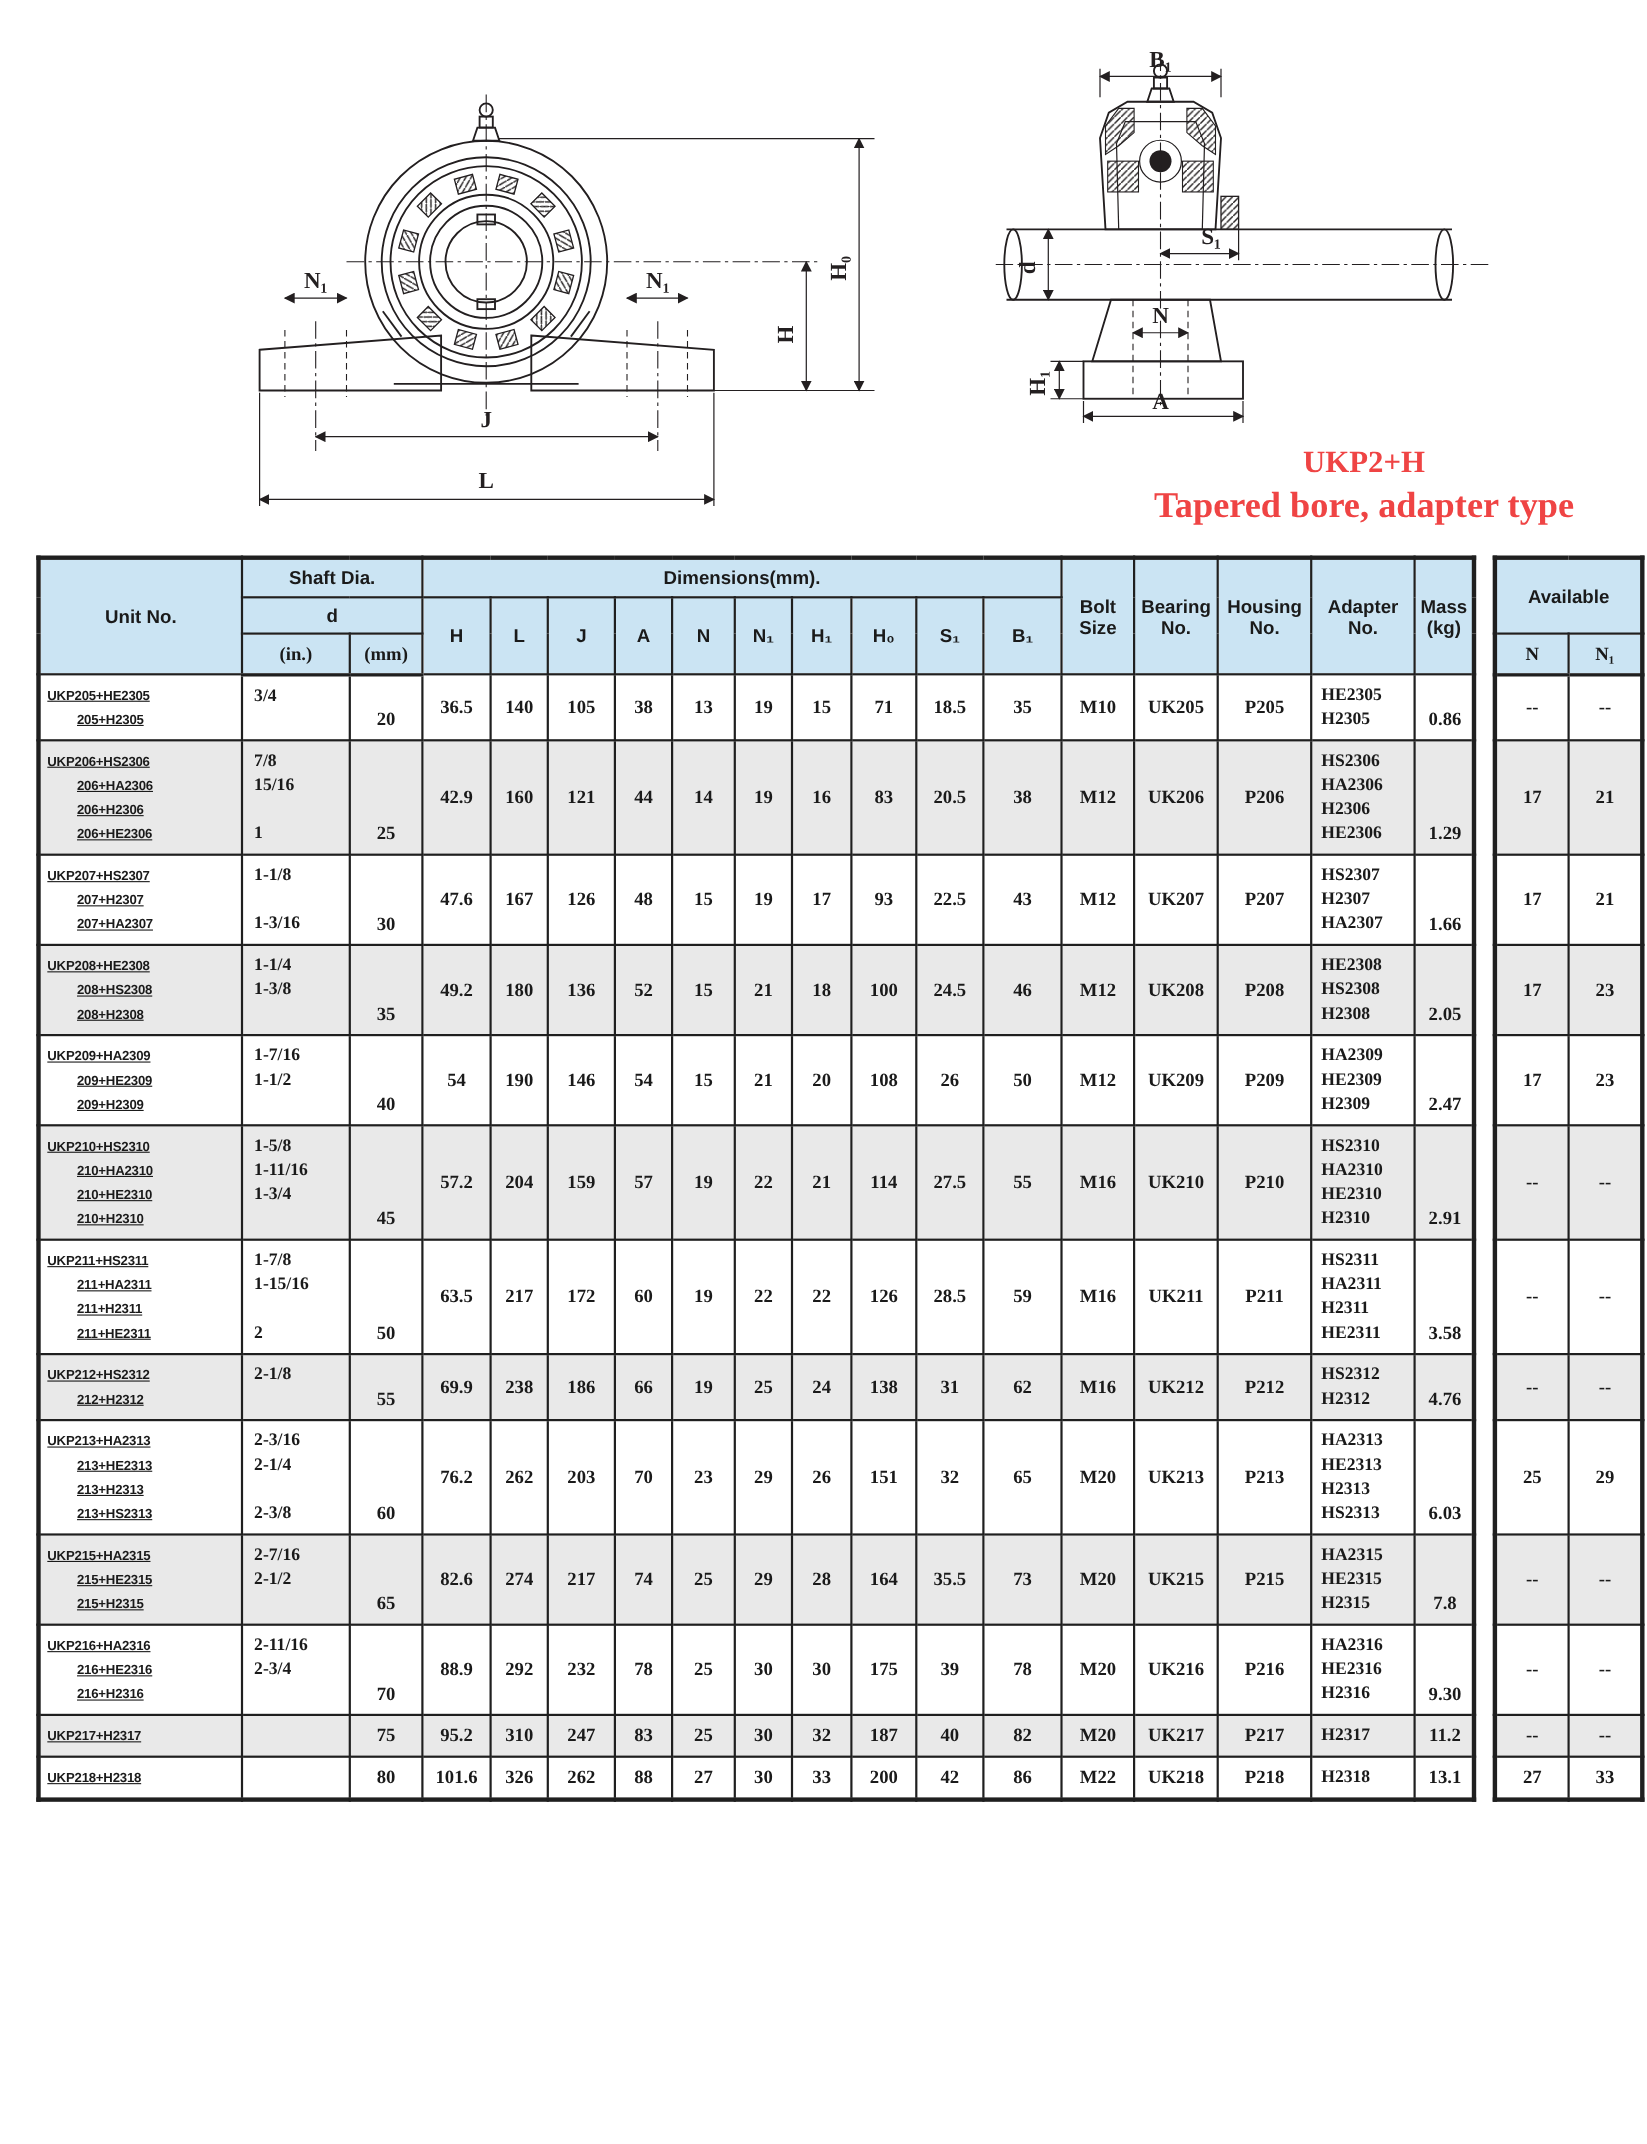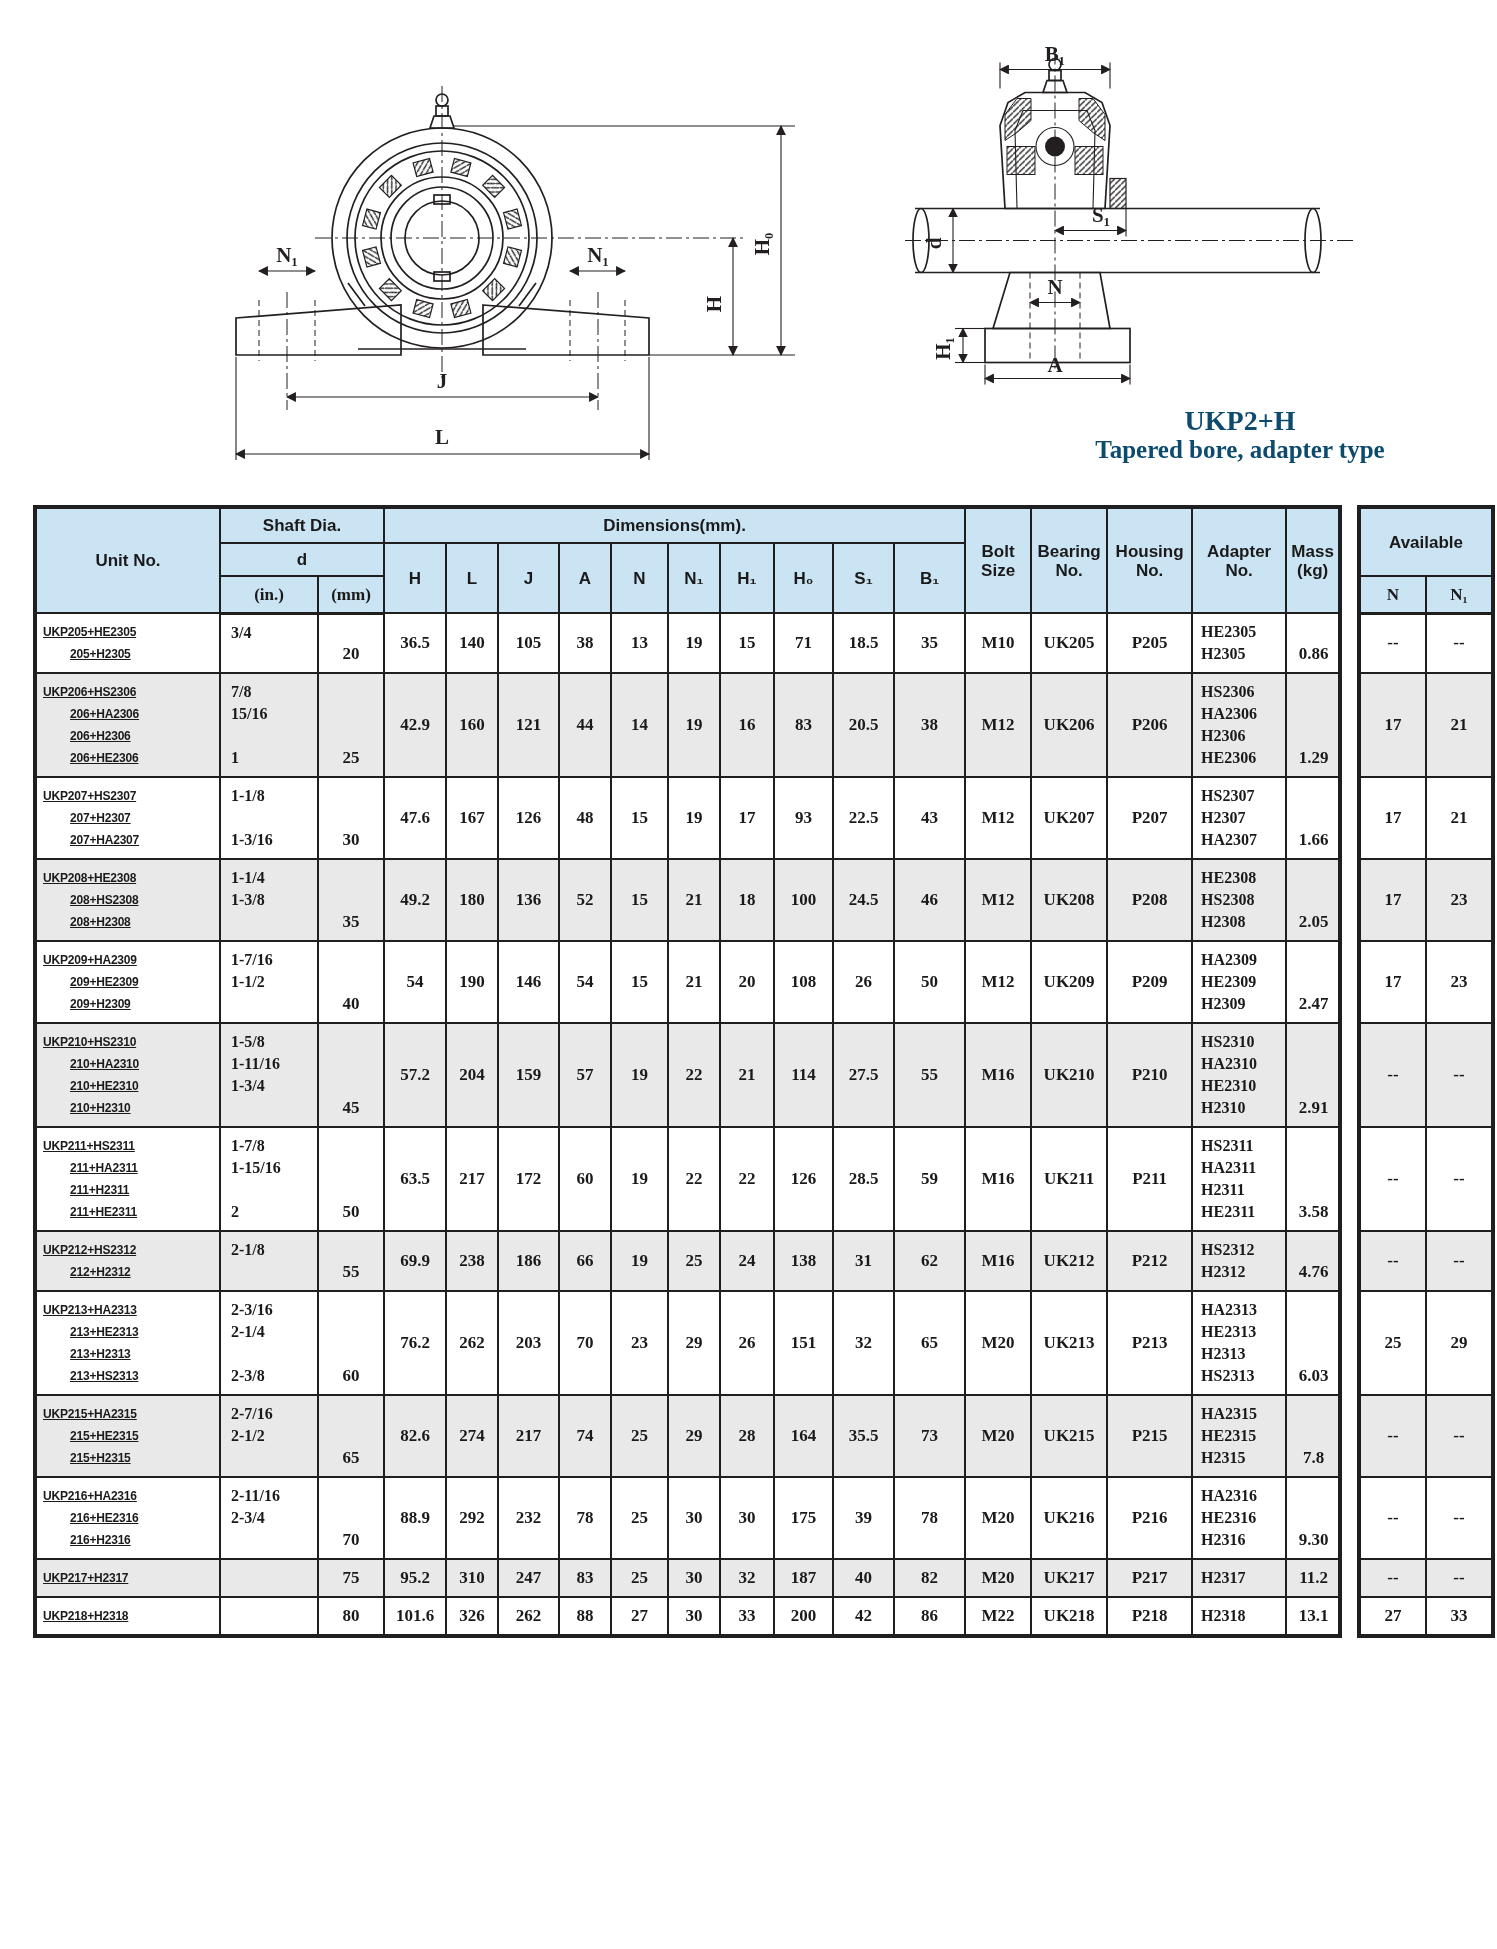--- a/index.html
+++ b/index.html
@@ -11,23 +11,23 @@
   #side-view{left:905px;top:38px;width:450px;height:355px;}
   svg .ln{stroke:#231f20;stroke-width:1.7;fill:none;}
   svg .thin{stroke:#231f20;stroke-width:1.1;fill:none;}
   svg .cl{stroke:#231f20;stroke-width:1;fill:none;stroke-dasharray:16 4 3 4;}
   svg .dash{stroke:#231f20;stroke-width:1;fill:none;stroke-dasharray:6 4;}
   svg .dim{stroke:#231f20;stroke-width:1.1;fill:none;}
   svg text{font-family:"Liberation Serif","DejaVu Serif",serif;font-weight:bold;
            font-size:21px;fill:#231f20;}
   
   #title-block{position:absolute;left:1000px;top:406px;width:480px;text-align:center;
-               font-family:"Liberation Serif","DejaVu Serif",serif;font-weight:bold;color:#0c4a6e;}
+               font-family:"Liberation Serif","DejaVu Serif",serif;font-weight:bold;color:#ef4444;}
   #title-line1{font-size:28px;line-height:30px;}
-  #title-line2{font-size:25px;line-height:28px;}
+  #title-line2{font-size:33px;line-height:28px;margin-top:10px;}
   
   table{border-collapse:collapse;table-layout:fixed;}
   #main-table{position:absolute;left:33px;top:505px;width:1305px;border:4px solid #1f1f1f;}
   #avail-table{position:absolute;left:1357px;top:505px;width:134px;border:4px solid #1f1f1f;}
   th,td{border:2px solid #1f1f1f;padding:0;overflow:hidden;}
   thead th{background:#cbe4f3;font-weight:bold;font-size:17px;text-align:center;vertical-align:middle;line-height:19px;}
   thead tr:last-child th{border-bottom:3px solid #1f1f1f;font-family:Liberation Serif, serif;}
   tbody td{background:#fff;font-family:"Liberation Serif","DejaVu Serif",serif;
            font-weight:bold;font-size:17px;vertical-align:middle;}
   tbody tr.alt td{background:#e9e9e9;}

